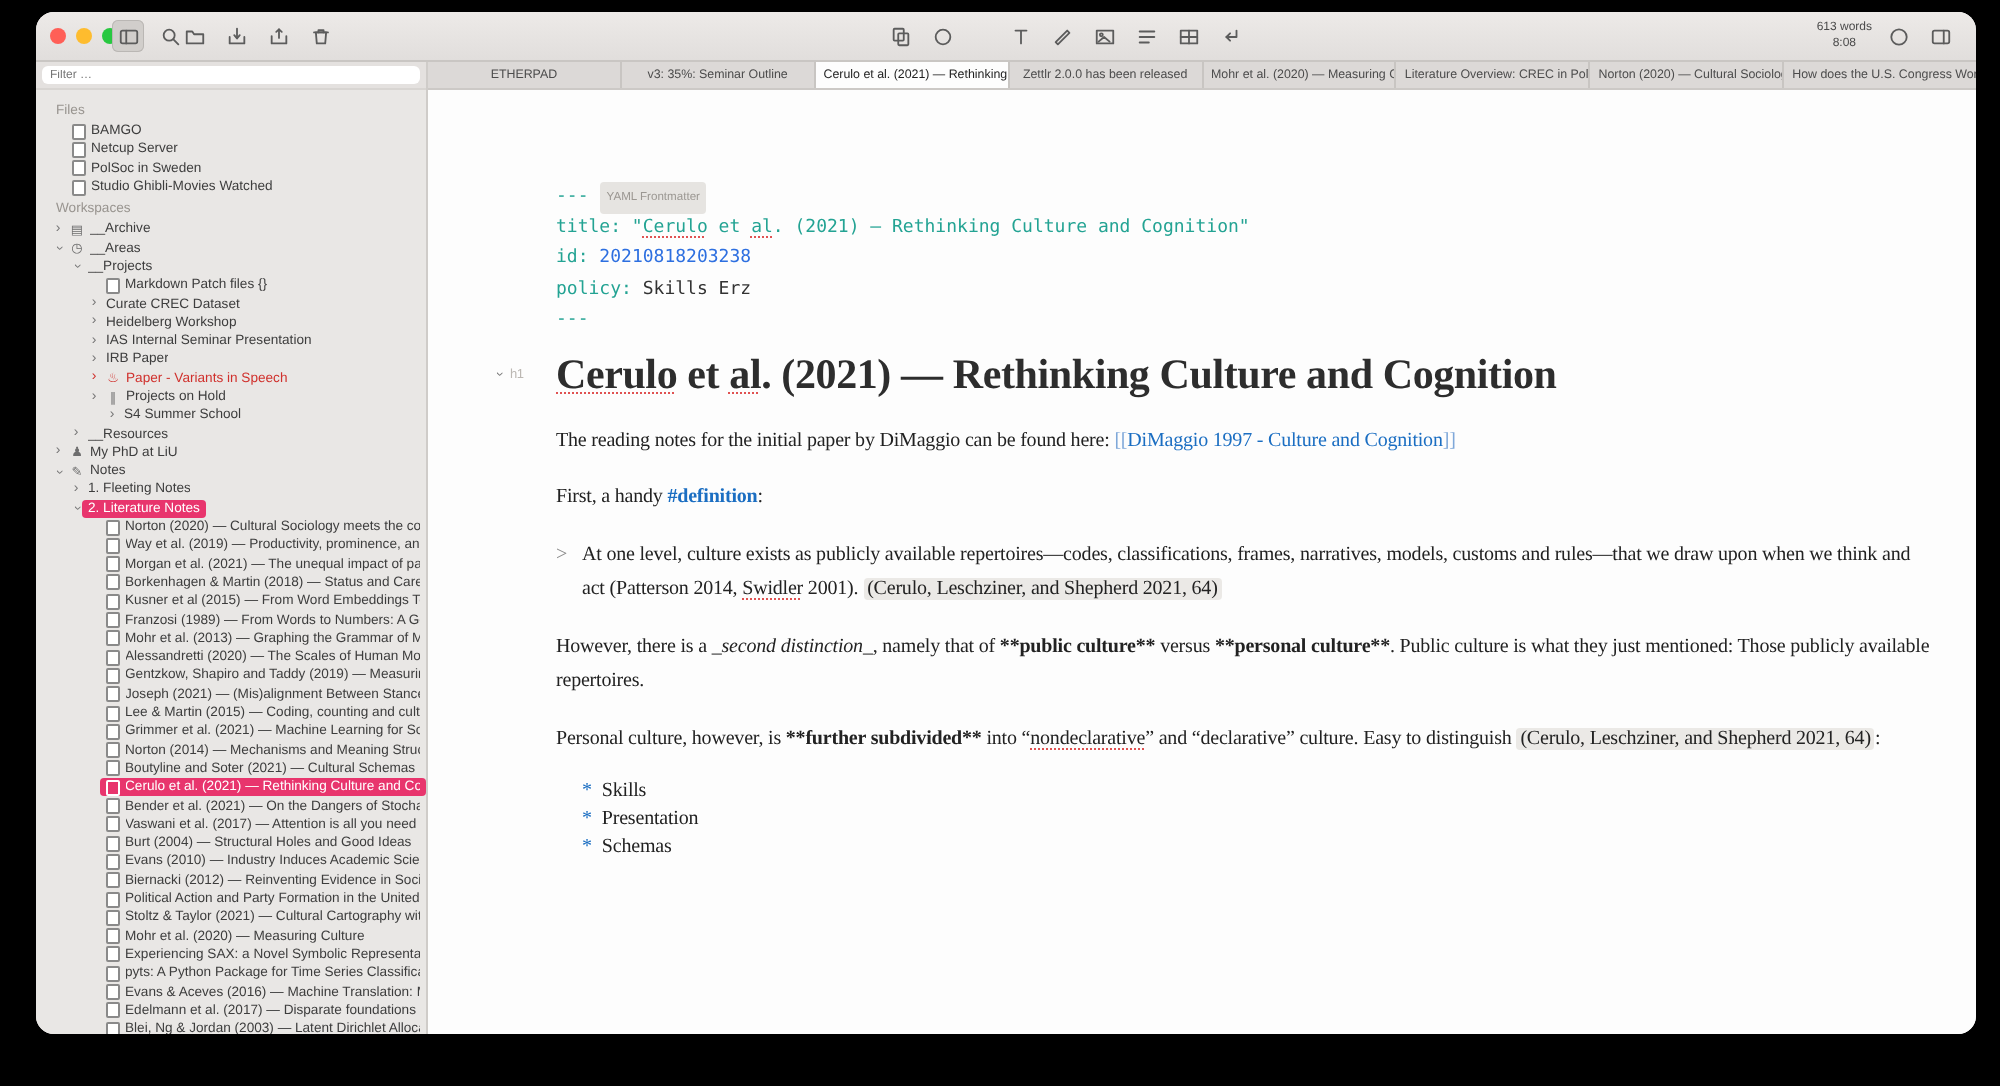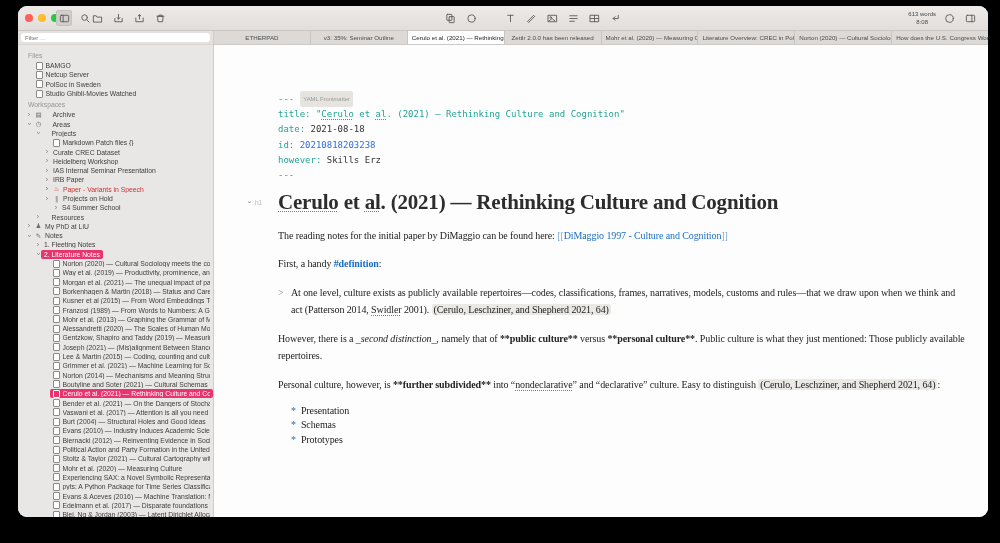--- a/index.html
+++ b/index.html
@@ -532,37 +532,36 @@
             <div class="tab">Zettlr 2.0.0 has been released</div>
             <div class="tab">Mohr et al. (2020) — Measuring Cultu</div>
             <div class="tab">Literature Overview: CREC in Political S</div>
             <div class="tab">Norton (2020) — Cultural Sociology m</div>
             <div class="tab">How does the U.S. Congress Work?</div>
           </div>
         <div id="editor">
           <div id="edbody">
               <div class="fm"><span class="sp">---</span><span class="badge">YAML Frontmatter</span></div>
               <div class="fm"><span class="sp yk">title:</span><span class="sp ys"> "</span><span class="sp ys miss">Cerulo</span><span class="sp ys"> et </span><span class="sp ys miss">al</span><span class="sp ys">. (2021) — Rethinking Culture and Cognition"</span></div>
-              <div class="fm"><span class="sp yk">date:</span><span class="sp yp"> 2021-08-18</span></div>
               <div class="fm"><span class="sp yk">id:</span><span class="sp yn"> 20210818203238</span></div>
-              <div class="fm"><span class="sp yk">however:</span><span class="sp yp"> Skills Erz</span></div>
+              <div class="fm"><span class="sp yk">policy:</span><span class="sp yp"> Skills Erz</span></div>
               <div class="fm"><span class="sp">---</span></div>
               <div class="h1blk"><span class="gut">
                   <span class="chev down">›</span>
                   <span>h1</span>
                 </span><span class="sp miss">Cerulo</span><span class="sp"> et </span><span class="sp miss">al</span><span class="sp">. (2021) — Rethinking Culture and Cognition</span></div>
               <div class="p"><span class="sp">The reading notes for the initial paper by DiMaggio can be found here: </span><span class="sp linkb">[[</span><span class="sp link">DiMaggio 1997 - Culture and Cognition</span><span class="sp linkb">]]</span></div>
               <div class="p"><span class="sp">First, a handy </span><span class="sp tag">#definition</span><span class="sp">:</span></div>
               <div class="quote"><span class="qm">&gt;</span><span class="sp">At one level, culture exists as publicly available repertoires—codes, classifications, frames, narratives, models, customs and rules—that we draw upon when we think and act (Patterson 2014, </span><span class="sp miss">Swidler</span><span class="sp"> 2001). </span><span class="sp cite">(Cerulo, Leschziner, and Shepherd 2021, 64)</span></div>
               <div class="p"><span class="sp">However, there is a </span><span class="sp imd">_second distinction_</span><span class="sp">, namely that of </span><span class="sp bmd">**public culture**</span><span class="sp"> versus </span><span class="sp bmd">**personal culture**</span><span class="sp">. Public culture is what they just mentioned: Those publicly available repertoires.</span></div>
               <div class="p"><span class="sp">Personal culture, however, is </span><span class="sp bmd">**further subdivided**</span><span class="sp"> into “</span><span class="sp miss">nondeclarative</span><span class="sp">” and “declarative” culture. Easy to distinguish </span><span class="sp cite">(Cerulo, Leschziner, and Shepherd 2021, 64)</span><span class="sp">:</span></div>
               <div class="ulblk">
+                <div class="li"><span class="bullet">*</span><span>Skills</span></div>
                 <div class="li"><span class="bullet">*</span><span>Presentation</span></div>
                 <div class="li"><span class="bullet">*</span><span>Schemas</span></div>
-                <div class="li"><span class="bullet">*</span><span>Prototypes</span></div>
               </div>
             </div>
         </div>
       </div>
 
     </div>
   </div>
 </div>
 
 </body></html>

